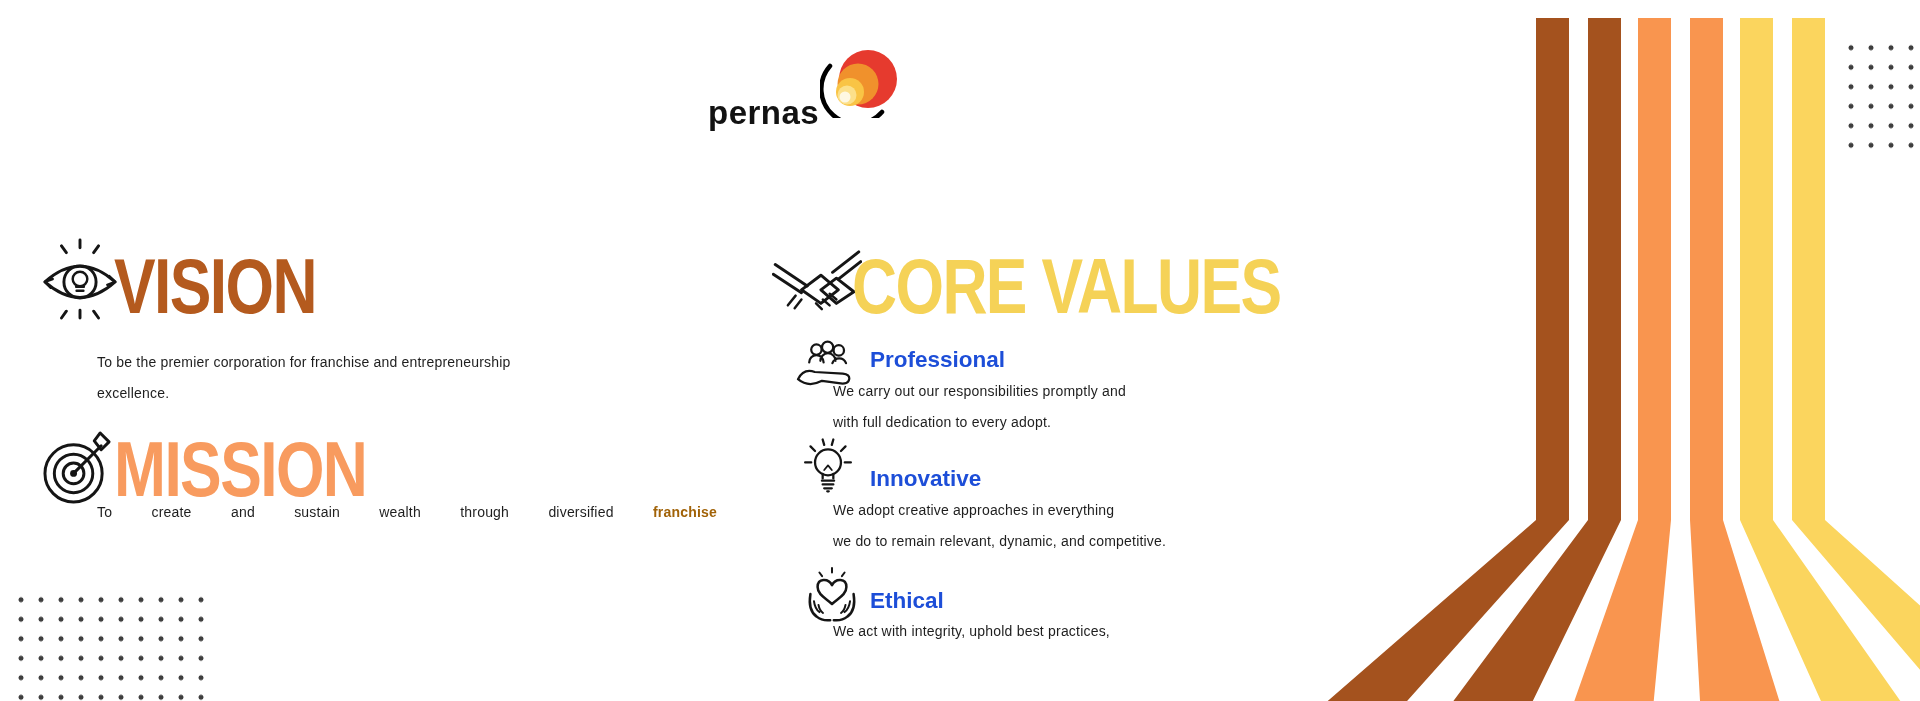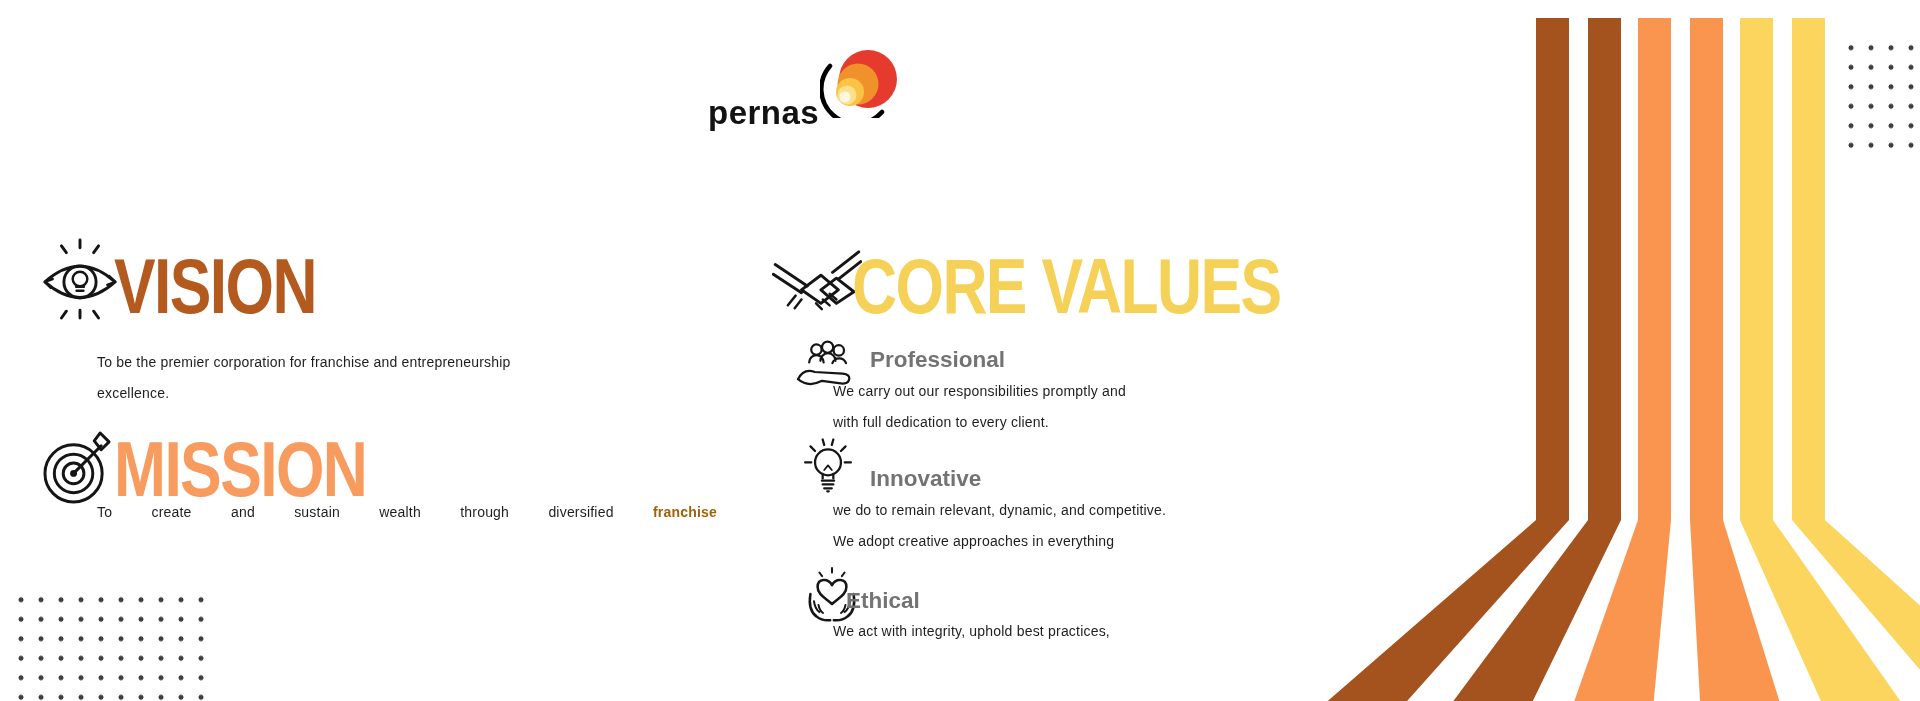--- a/index.html
+++ b/index.html
@@ -11,21 +11,21 @@
   
   .h-display{
     font-weight:700;font-size:78px;line-height:1;letter-spacing:-2px;
     transform:scaleX(0.8);transform-origin:left top;white-space:nowrap;margin:0;
   }
   .h-vision{color:#B45A1E;}
   .h-mission{color:#F89B5F;}
   .h-core{color:#F5D257;}
   .body-text{font-size:14px;line-height:31px;letter-spacing:0.2px;color:#1e1e1e;}
   .justify-line{text-align:justify;text-align-last:justify;}
-  .value-title{font-size:22.5px;font-weight:700;color:#737373;}
+  .value-title{font-size:22.5px;font-weight:700;color:#1d4ed8;}
   b{font-weight:700;color:#a16207;}
   
   .dots{
     background-image:radial-gradient(circle,#3E3E3E 2.1px,rgba(62,62,62,0) 2.9px);
     background-size:20px 19.5px;
   }
   .logo-word{
     font-size:33px;font-weight:700;letter-spacing:0.5px;color:#121212;line-height:34px;
   }
   svg.lineicon{stroke:#151515;fill:none;stroke-linecap:round;stroke-linejoin:round;}
@@ -108,48 +108,48 @@
       <svg class="lineicon abs" style="left:794px;top:321px" width="64" height="50" viewBox="0 0 80 62" stroke-width="2.8">
         <circle cx="28" cy="13" r="6.5"></circle>
         <circle cx="42" cy="10" r="7"></circle>
         <circle cx="56" cy="14" r="6.5"></circle>
         <path d="M19,29 a9,9 0 0 1 18,0 M33,27 a9.5,9.5 0 0 1 19,0 M48,30 a9,9 0 0 1 17,0"></path>
         <path d="M5,50 Q12,36 26,41 L61,43 Q70,44 69,50 Q68,57 56,55 L35,52 Q18,61 5,50 Z"></path>
       </svg>
       <div class="abs value-title" style="left:870px;top:329px">Professional</div>
       <div class="abs body-text" style="left:833px;top:358px;width:520px">
         <div>We carry out our responsibilities promptly and</div>
-        <div>with full dedication to every client.</div>
+        <div>with full dedication to every adopt.</div>
       </div>
     </div>
 
     <div>
       <svg class="lineicon abs" style="left:803px;top:420px" width="50" height="64" viewBox="0 0 64 84" stroke-width="3">
         <circle cx="32" cy="32" r="17"></circle>
         <path d="M25,47 V53 M39,47 V53"></path>
         <path d="M24,56 H40 M25,61 H39 M27,66 H37 M31,70 H33"></path>
         <path d="M27,42 L32,36 L37,42" stroke-width="2.3"></path>
         <path d="M2,32 H10 M54,32 H62 M9,11 L15,17 M55,11 L49,17 M25,2 L27,9 M39,2 L37,9"></path>
       </svg>
       <div class="abs value-title" style="left:870px;top:448px">Innovative</div>
       <div class="abs body-text" style="left:833px;top:477px;width:540px">
+        <div>We adopt creative approaches in everything</div>
         <div>we do to remain relevant, dynamic, and competitive.</div>
-        <div>We adopt creative approaches in everything</div>
       </div>
     </div>
 
     <div>
       <svg class="lineicon abs" style="left:805px;top:549px" width="54" height="56" viewBox="0 0 60 62" stroke-width="2.8">
         <path d="M30,20 C26,12 14,12 14,22 C14,31 24,35 30,41 C36,35 46,31 46,22 C46,12 34,12 30,20 Z"></path>
         <path d="M16,6 L19,10 M30,1 V6 M44,6 L41,10" stroke-width="2.2"></path>
         <path d="M6,30 Q3,48 13,55 Q19,60 28,59"></path>
         <path d="M10,38 Q11,46 16,50 M15,42 Q16,48 20,51" stroke-width="2.2"></path>
         <path d="M54,30 Q57,48 47,55 Q41,60 32,59"></path>
         <path d="M50,38 Q49,46 44,50 M45,42 Q44,48 40,51" stroke-width="2.2"></path>
       </svg>
-      <div class="abs value-title" style="left:846px;top:570px">Ethical</div>
+      <div class="abs value-title" style="left:870px;top:570px">Ethical</div>
       <div class="abs body-text" style="left:833px;top:598px;width:520px">
         <div>We act with integrity, uphold best practices,</div>
       </div>
     </div>
   </section>
 
 </div>
 
 </body></html>

